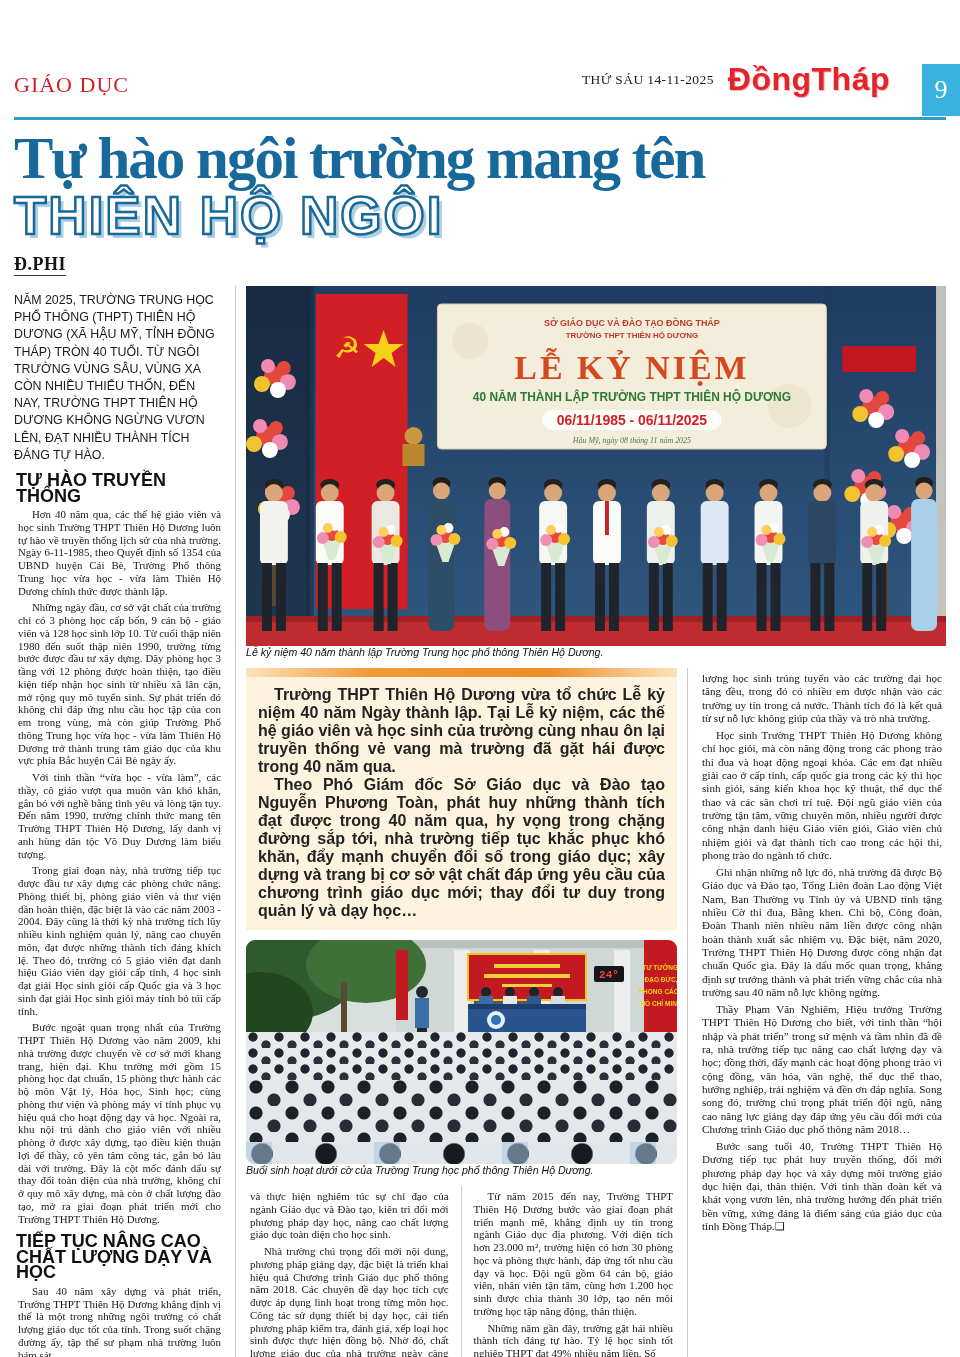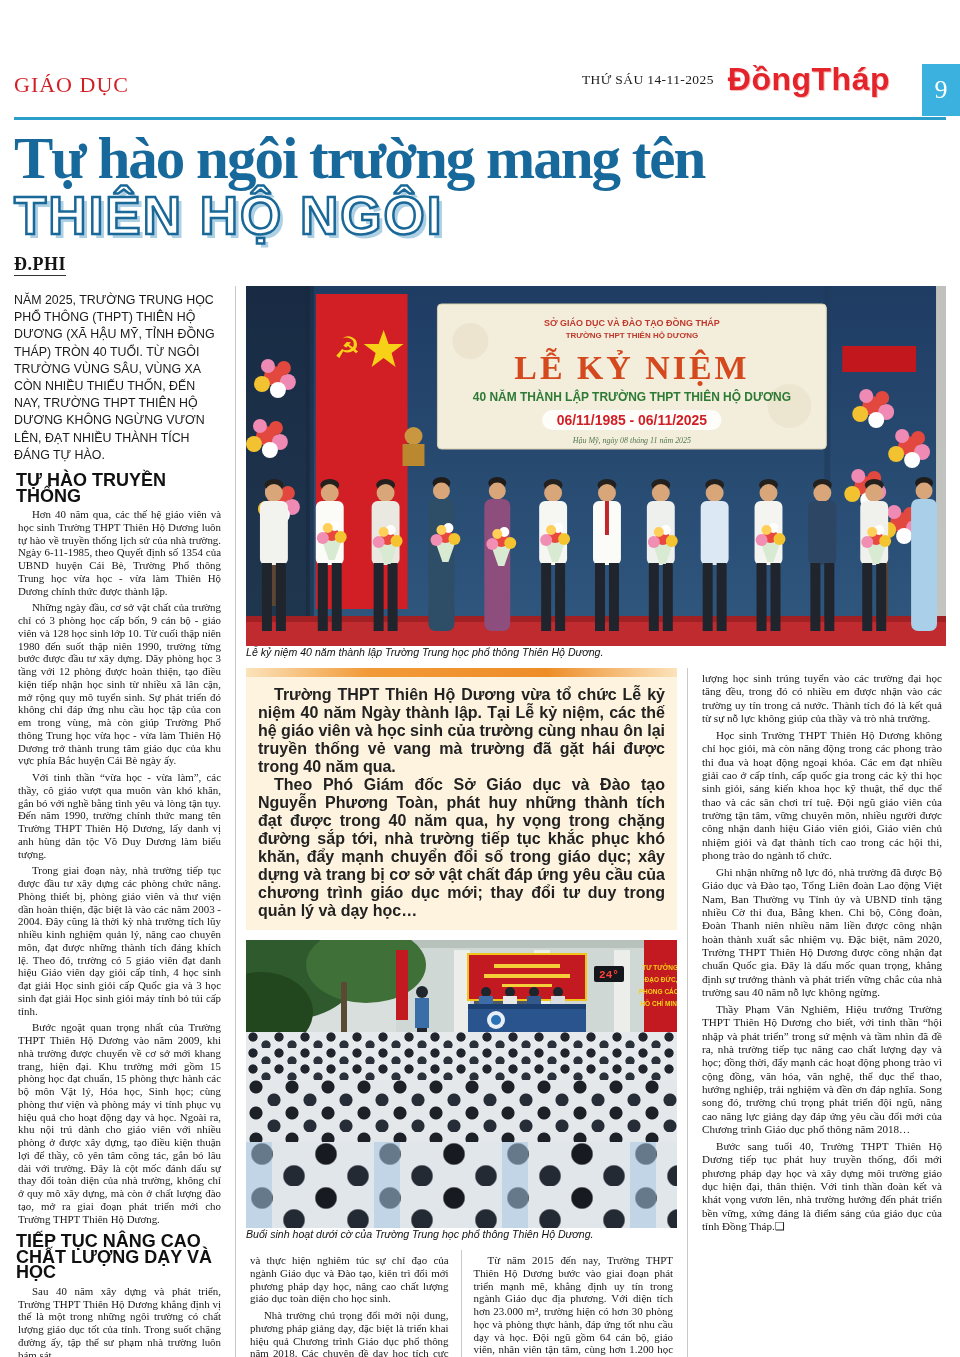--- a/index.html
+++ b/index.html
@@ -76,21 +76,21 @@
   .orange-bar {
     height:9px; margin:0 -12px 9px;
     background:linear-gradient(90deg,#fbe3bb 0%,#f29a38 28%,#ee8d28 70%,#fbe3bb 100%);
   }
   .intro-box p {
     font-family:Liberation Sans, sans-serif; font-weight:700;
     font-size:16px; line-height:18px; color:#222; margin:0;
     text-align:justify; text-indent:16px;
   }
   
-  .photo2 { position:relative; width:100%; height:288px; overflow:hidden; background:#dfe5e2; }
+  .photo2 { position:relative; width:100%; height:224px; overflow:hidden; background:#dfe5e2;border-radius:9px; }
   .photo2 svg { position:absolute; left:0; top:0; }
   .crowd { position:absolute; left:0; width:100%; }
   .crowd1 {
     top:92px; height:48px; background-color:#e7eaec;
     background-image:
       radial-gradient(circle at 7px 5px, #20252d 4.2px, rgba(0,0,0,0) 5px),
       radial-gradient(circle at 20px 13px, #2a313b 4.2px, rgba(0,0,0,0) 5px);
     background-size:26px 16px;
   }
   .crowd2 {

